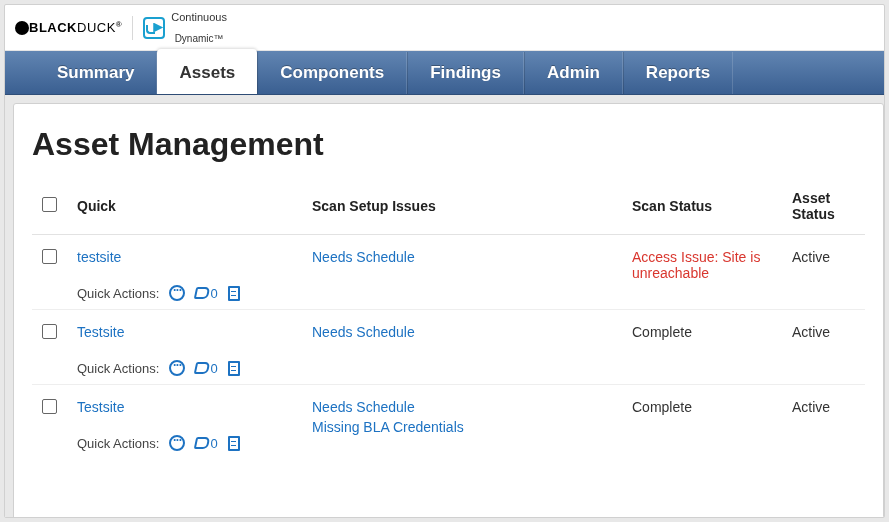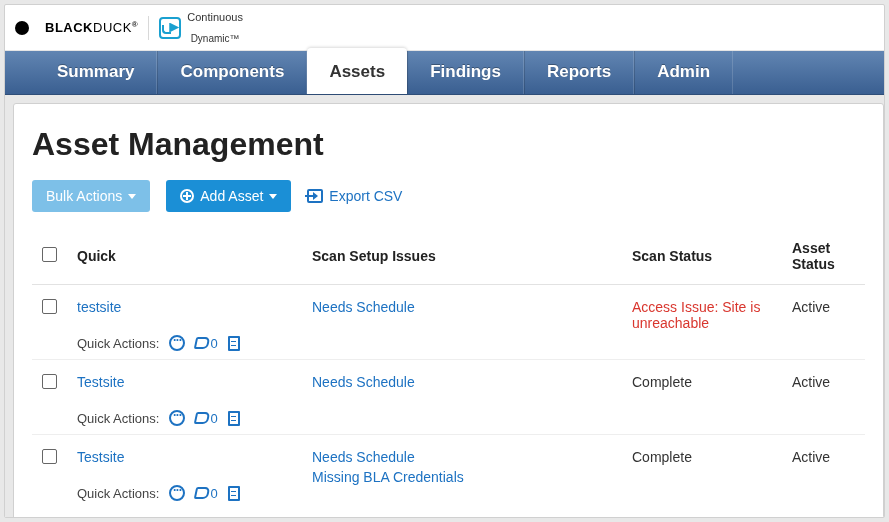--- a/index.html
+++ b/index.html
@@ -1,31 +1,31 @@
 <!DOCTYPE html>
 <html><head>
 <meta charset="utf-8">
 <style>
   * { box-sizing: border-box; margin: 0; padding: 0; }
   body { font-family: "Helvetica Neue", Arial, sans-serif; background: #e8e8e8; width: 889px; height: 522px; overflow: hidden; }
   .frame { background: #fff; margin: 4px 4px 0 4px; height: 514px; border: 1px solid #d0d0d0; border-radius: 2px; overflow: hidden; }
   .topbar { display: flex; align-items: center; padding: 6px 10px 6px 10px; gap: 10px; border-bottom: 1px solid #e5e5e5; }
-  .logo-bd { display: flex; align-items: center; gap: 16px; font-weight: 700; font-size: 13px; letter-spacing: 0.5px; color: #222; }
+  .logo-bd { display: flex; align-items: center; gap: 0; font-weight: 700; font-size: 13px; letter-spacing: 0.5px; color: #222; }
   .logo-bd .duck { width: 14px; height: 14px; background: #000; border-radius: 50%; position: relative; display: inline-block; }
   .logo-bd .brand-black { color: #000; }
   .logo-bd .brand-duck { color: #000; font-weight: 400; }
   .logo-bd .reg { font-size: 8px; vertical-align: top; }
   .divider-v { width: 1px; height: 24px; background: #d8d8d8; }
   .logo-cd { display: flex; align-items: center; gap: 6px; font-size: 11px; color: #333; line-height: 1.1; text-align: center; }
   .cd-icon { width: 22px; height: 22px; border: 2px solid #1aa0d0; border-radius: 4px; display: flex; align-items: center; justify-content: center; position: relative; }
   .cd-icon::before { content: ""; width: 10px; height: 10px; background: #1aa0d0; clip-path: polygon(0 0, 0 100%, 100% 50%); position: absolute; left: 8px; }
   .cd-icon::after { content: ""; width: 7px; height: 7px; border: 2px solid #1aa0d0; border-top: 0; border-right: 0; border-radius: 0 0 0 4px; position: absolute; left: 1px; top: 6px; }
   .cd-text .line2 { font-size: 10px; margin-top: 10px; }
 
-  .nav { background: linear-gradient(#6185b2, #3a5f91); display: flex; padding: 0 0 0 30px; height: 44px; border-bottom: 1px solid #2f4e78; }
+  .nav { background: linear-gradient(#6185b2, #3a5f91); display: flex; padding: 0 0 0 30px; height: 44px; border-bottom: 1px solid #2f4e78; align-items: center; }
   .nav-tab { color: #fff; font-size: 17px; font-weight: 600; padding: 11px 22px; cursor: pointer; border-right: 1px solid rgba(255,255,255,0.15); border-left: 1px solid rgba(0,0,0,0.15); text-shadow: 0 -1px rgba(0,0,0,0.3); }
   .nav-tab:first-child { border-left: none; }
   .nav-tab.active { background: #fff; color: #333; text-shadow: none; border-radius: 4px 4px 0 0; margin-top: -3px; padding-top: 14px; border: none; box-shadow: 0 -1px 3px rgba(0,0,0,0.15); }
 
   .content-wrap { padding: 8px 0 0 8px; background: #e8e8e8; }
   .content { background: #fff; border: 1px solid #d0d0d0; border-radius: 3px; padding: 22px 18px 18px 18px; min-height: 440px; }
   .page-title { font-size: 32px; font-weight: 700; color: #222; margin-bottom: 17px; }
 
   .toolbar { display: flex; align-items: center; gap: 16px; margin-bottom: 18px; }
   .btn { border: none; border-radius: 3px; font-size: 14px; padding: 8px 14px; cursor: pointer; display: inline-flex; align-items: center; gap: 6px; color: #fff; }
@@ -83,46 +83,31 @@
       <span class="cd-icon"></span>
       <span class="cd-text">
         <div>Continuous</div>
         <div class="line2">Dynamic™</div>
       </span>
     </div>
   </div>
 
   <div class="nav">
     <div class="nav-tab">Summary</div>
+    <div class="nav-tab active">Assets</div>
     <div class="nav-tab">Components</div>
-    <div class="nav-tab active">Assets</div>
     <div class="nav-tab">Findings</div>
+    <div class="nav-tab">Admin</div>
     <div class="nav-tab">Reports</div>
-    <div class="nav-tab">Admin</div>
   </div>
 
   <div class="content-wrap">
     <div class="content">
       <h1 class="page-title">Asset Management</h1>
 
-      <div class="toolbar">
-        <button class="btn btn-light">
-          <span>Bulk Actions</span>
-          <span class="caret"></span>
-        </button>
-        <button class="btn btn-primary">
-          <span class="plus-circle"></span>
-          <span>Add Asset</span>
-          <span class="caret"></span>
-        </button>
-        <span class="link-btn">
-          <span class="export-icon"></span>
-          <span>Export CSV</span>
-        </span>
-      </div>
 
       <table>
         <thead>
           <tr>
             <th class="col-check"><span class="checkbox"></span></th>
             <th class="col-name">Quick</th>
             <th class="col-issues">Scan Setup Issues</th>
             <th class="col-scan">Scan Status</th>
             <th>Asset Status</th>
           </tr>

